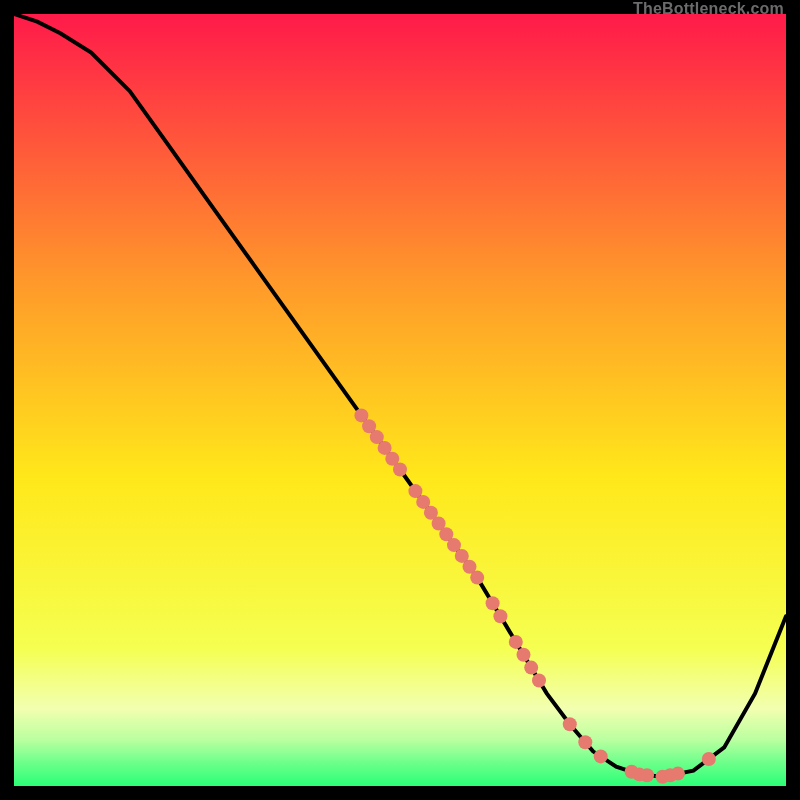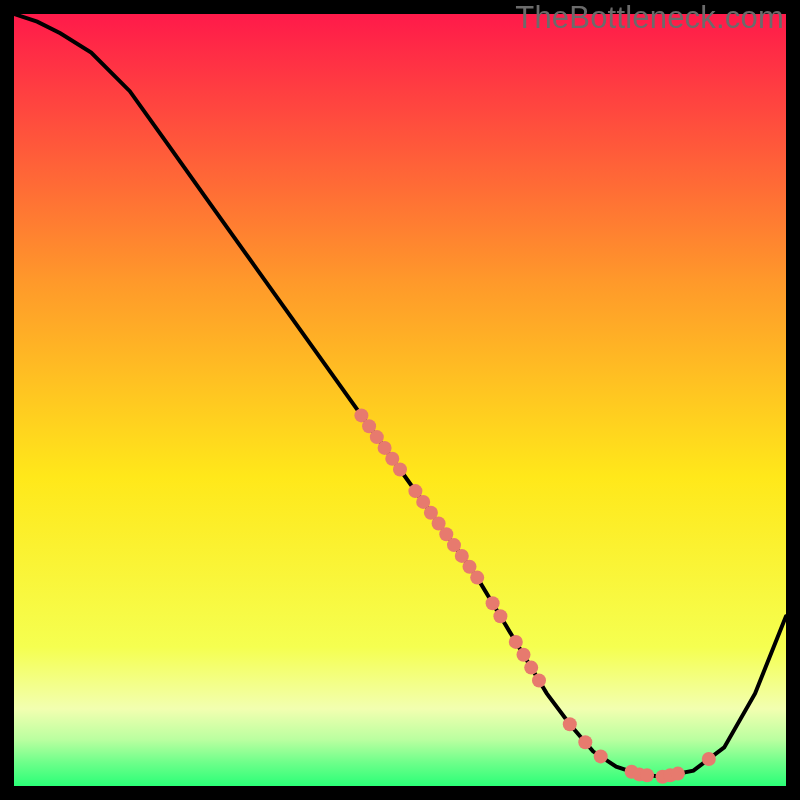--- a/index.html
+++ b/index.html
@@ -23,22 +23,22 @@
     left: 0;
     top: 0;
     width: 772px;
     height: 772px;
   }
   .watermark {
     position: absolute;
     top: 0px;
     right: 16px;
     color: #6b6b6b;
-    font-size: 31px;
-    font-weight: 400;
+    font-size: 16px;
+    font-weight: 700;
     letter-spacing: 0.2px;
   }
 </style>
 </head>
 <body>
 
 <div class="frame">
   <svg class="plot" viewBox="0 0 772 772">
     <defs>
       <linearGradient id="bg" x1="0" y1="0" x2="0" y2="1">

